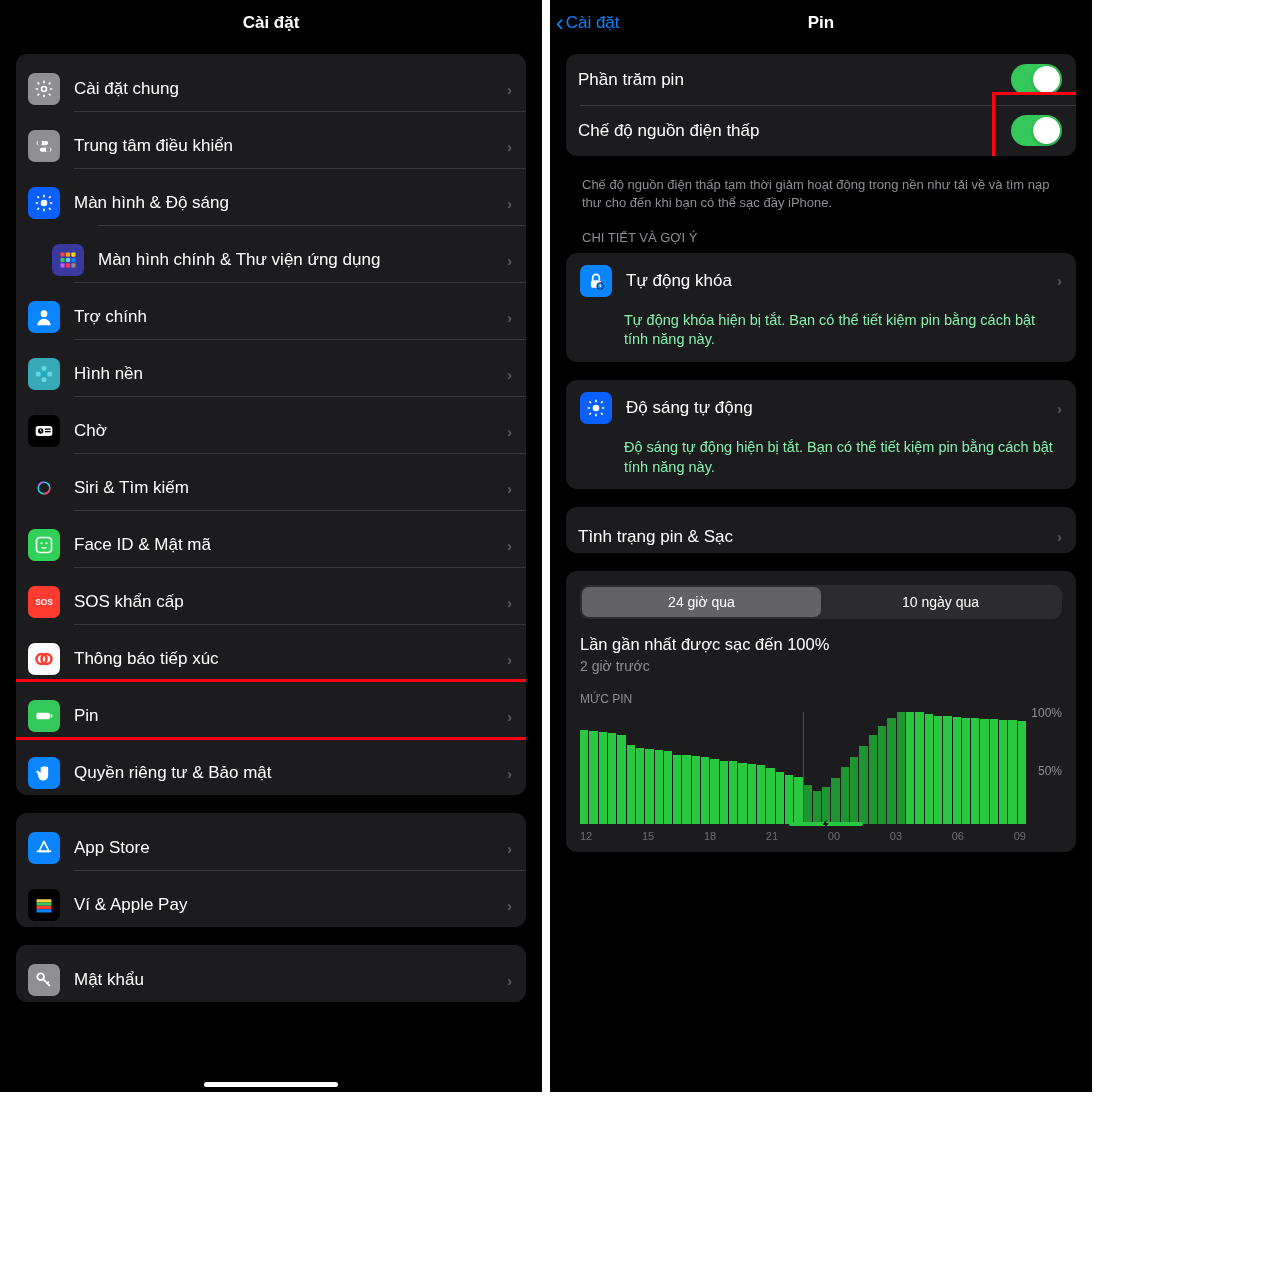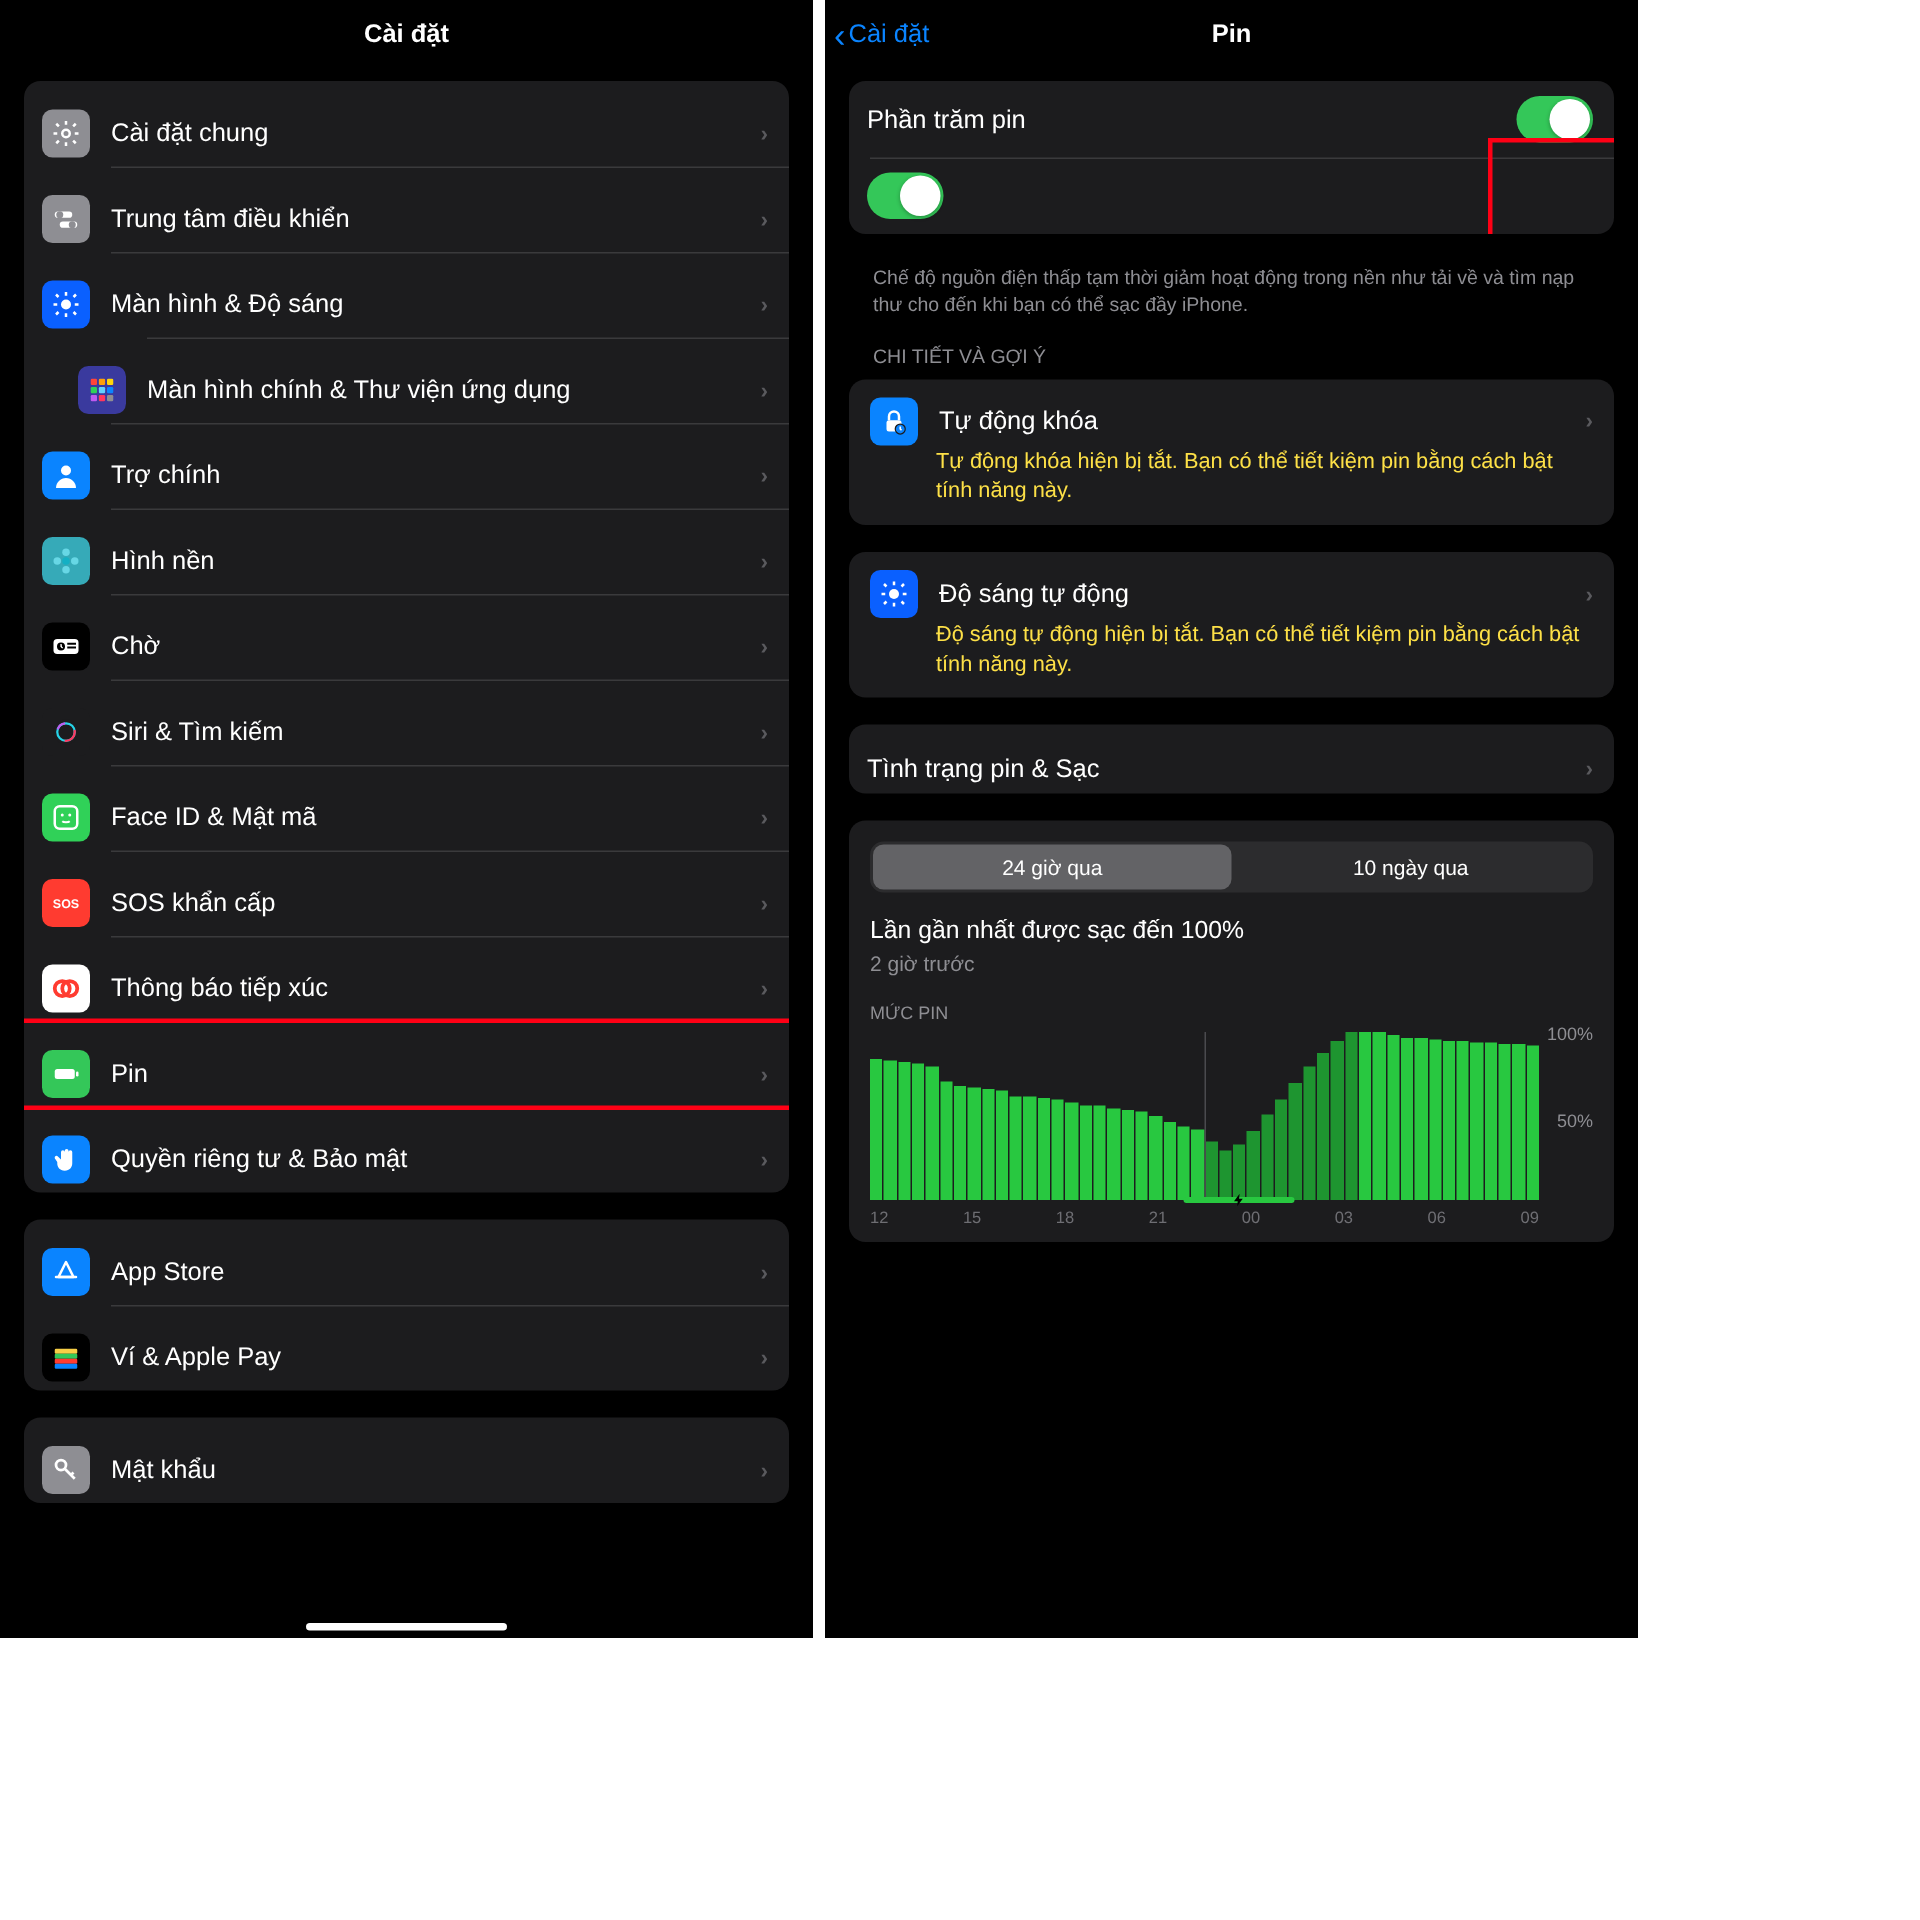--- a/index.html
+++ b/index.html
@@ -19,21 +19,21 @@
 .row-label{font-size:17px;flex:1;color:#fff}
 .chev{color:#5a5a5e;font-size:15px;font-weight:600;margin-left:6px}
 .toggle{width:51px;height:31px;border-radius:16px;background:#34c759;position:relative;flex-shrink:0}
 .toggle::after{content:"";width:27px;height:27px;background:#fff;border-radius:50%;position:absolute;right:2px;top:2px;box-shadow:0 1px 3px rgba(0,0,0,.3)}
 .highlight{position:absolute;border:3px solid #ff0015;pointer-events:none;z-index:50}
 .footnote{color:#8e8e93;font-size:13px;line-height:1.38;padding:2px 16px 14px 16px}
 .section-header{color:#8e8e93;font-size:13px;padding:4px 16px 8px 16px;text-transform:uppercase}
 .sugg{padding:12px 14px}
 .sugg-top{display:flex;align-items:center}
 .sugg-title{font-size:17px;flex:1}
-.sugg-desc{color:#fde047;font-size:14.5px;line-height:1.35;margin-top:2px;padding-left:44px}
+.sugg-desc{color:#86efac;font-size:14.5px;line-height:1.35;margin-top:14px;padding-left:44px}
 .seg{display:flex;background:#2c2c2e;border-radius:9px;padding:2px;margin-bottom:16px}
 .seg-item{flex:1;text-align:center;padding:7px 0;font-size:14px;border-radius:7px;color:#fff}
 .seg-item.active{background:#636366}
 .charge-title{font-size:16.5px;margin-bottom:4px}
 .charge-sub{color:#8e8e93;font-size:14px;margin-bottom:18px}
 .chart-label{color:#8e8e93;font-size:12px;margin-bottom:6px}
 .chart{display:flex;align-items:stretch;height:112px;position:relative}
 .bars{flex:1;display:flex;align-items:flex-end;gap:1px;position:relative}
 .bar{flex:1;background:#28c840;border-radius:0}
 .xaxis{display:flex;justify-content:space-between;margin-top:6px;padding-right:36px}
@@ -253,20 +253,21 @@
     <span class="header-title">Pin</span>
   </div>
   <div class="scroll">
 
     <div class="section" id="toggles">
         <div class="row no-icon" style="position: relative; padding-top: 10px; padding-bottom: 10px;">
           <span class="row-label">Phần trăm pin</span>
           <div class="toggle"></div>
         </div>
         <div class="row no-icon" style="position: relative; padding-top: 10px; padding-bottom: 10px;">
+          <span class="row-label">Chế độ nguồn điện thấp</span>
           <div class="toggle"></div>
           <div class="highlight" style="right: -8px; top: -13px; width: 92px; height: 72px;"></div>
         </div>
       </div>
     <div class="footnote">Chế độ nguồn điện thấp tạm thời giảm hoạt động trong nền như tải về và tìm nạp thư cho đến khi bạn có thể sạc đầy iPhone.</div>
 
     <div class="section-header">CHI TIẾT VÀ GỢI Ý</div>
     <div id="suggestions">
         <div class="section">
           <div class="sugg">

